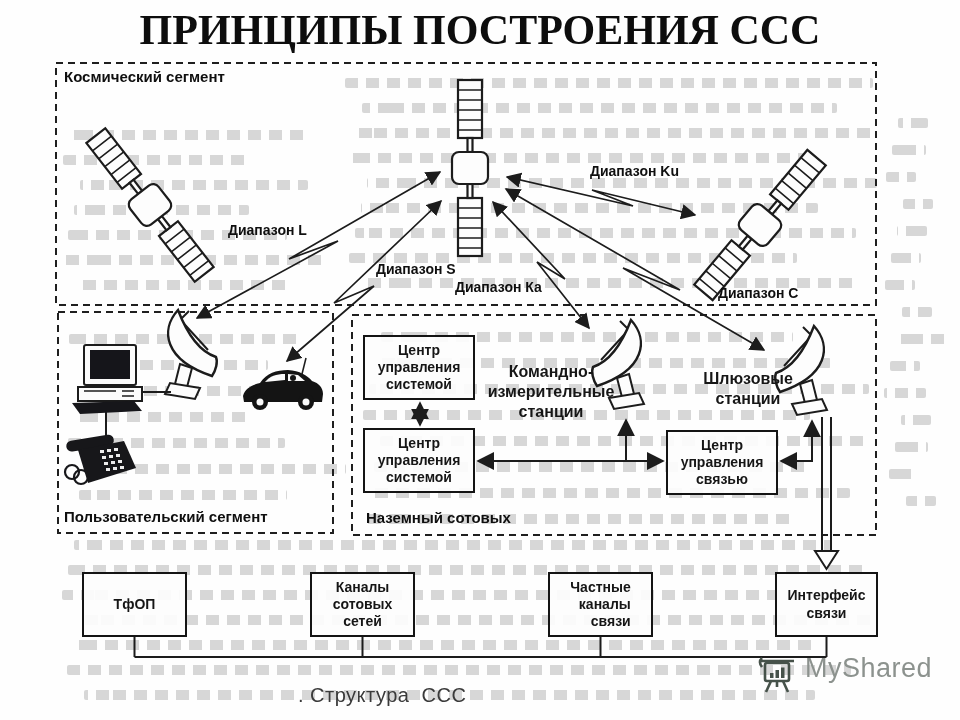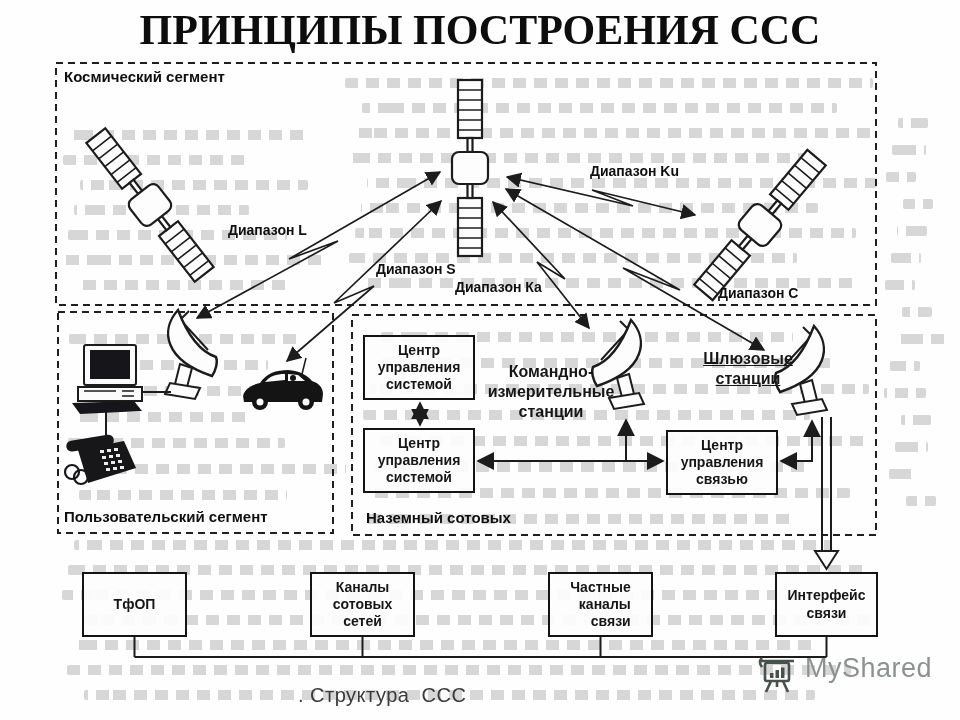--- a/index.html
+++ b/index.html
@@ -208,21 +208,21 @@
   <div class="txt node-box" style="left:363px;top:428px;width:112px;height:65px;">Центр
 управления
 системой</div>
   <div class="txt node-box" style="left:666px;top:430px;width:112px;height:65px;">Центр
 управления
 связью</div>
 
   <div class="txt float-label" style="left:490px;top:366px;width:122px;height:52px;">Командно-
 измерительные
 станции</div>
-  <div class="txt float-label" style="left:698px;top:351px;width:100px;height:36px;text-decoration:underline;">Шлюзовые
+  <div class="txt float-label" style="left:698px;top:371px;width:100px;height:36px;">Шлюзовые
 станции</div>
 
   <div class="txt node-box" style="left:82px;top:572px;width:105px;height:65px;">ТфОП</div>
   <div class="txt node-box" style="left:310px;top:572px;width:105px;height:65px;">Каналы
 сотовых
 сетей</div>
   <div class="txt node-box" style="left:548px;top:572px;width:105px;height:65px;text-align:right;">Частные
 каналы
 связи</div>
   <div class="txt node-box" style="left:775px;top:572px;width:103px;height:65px;">Интерфейс

